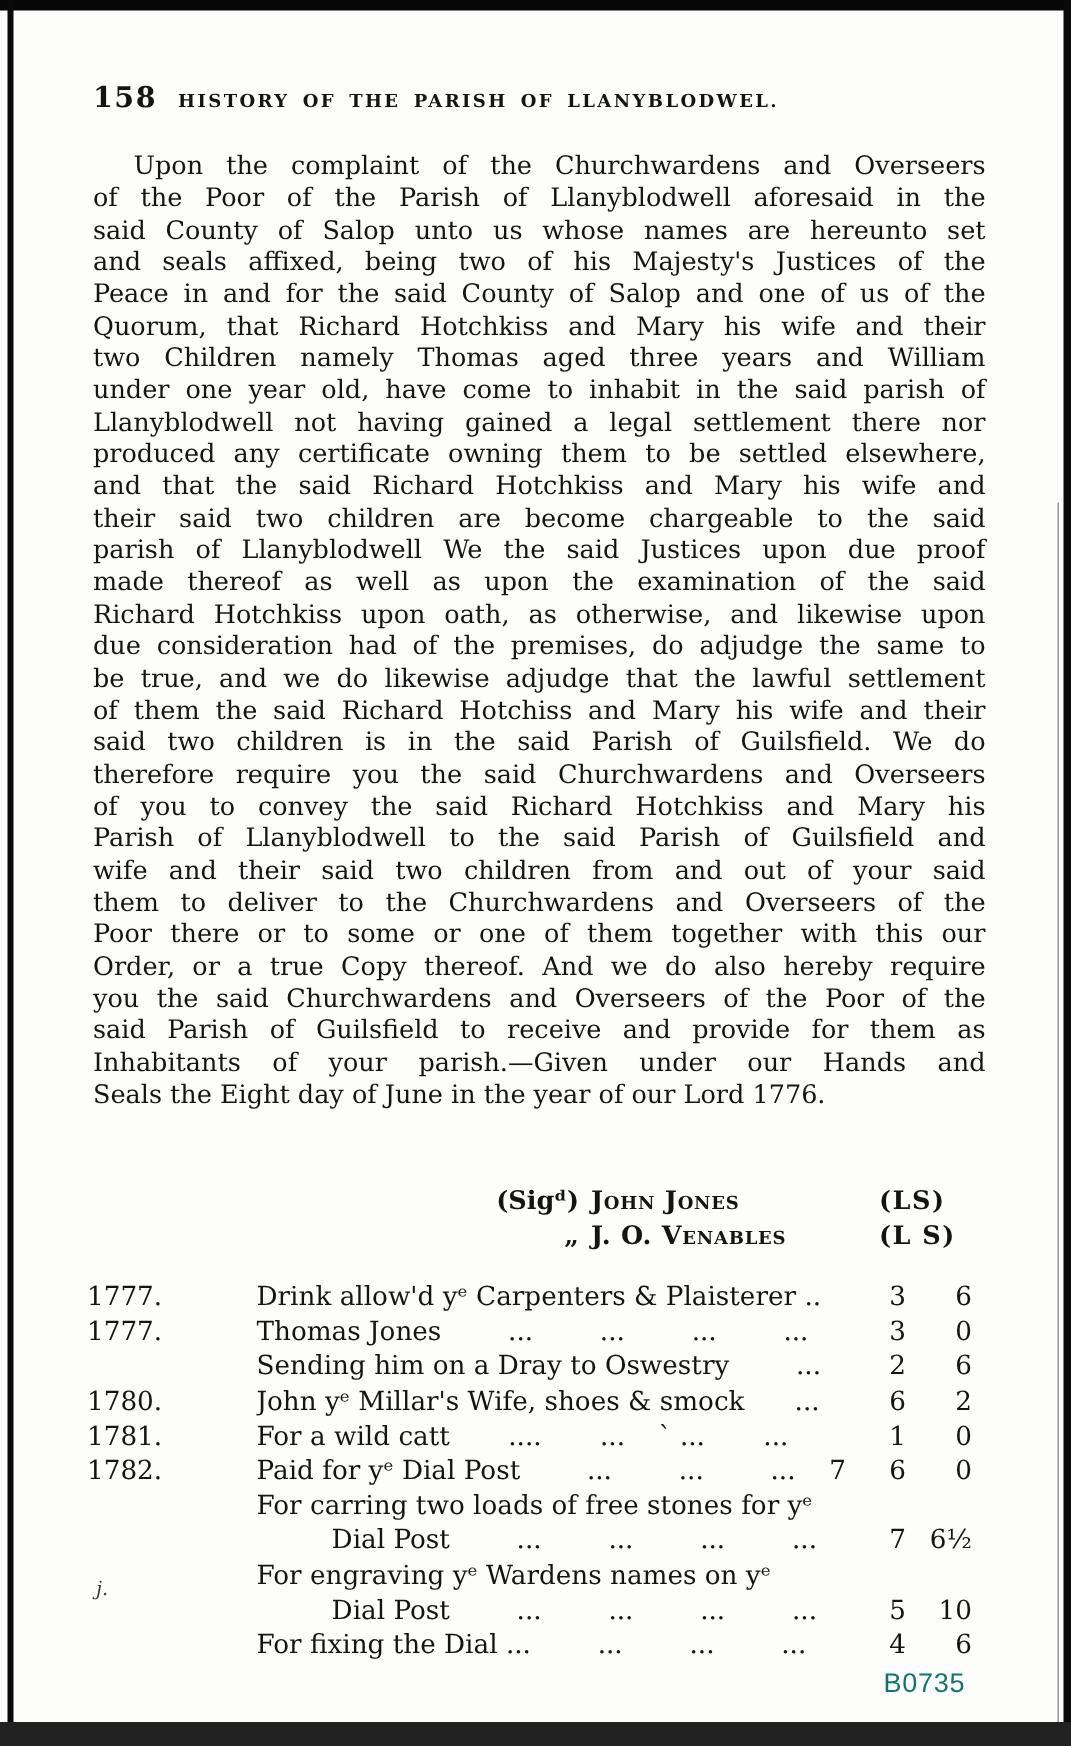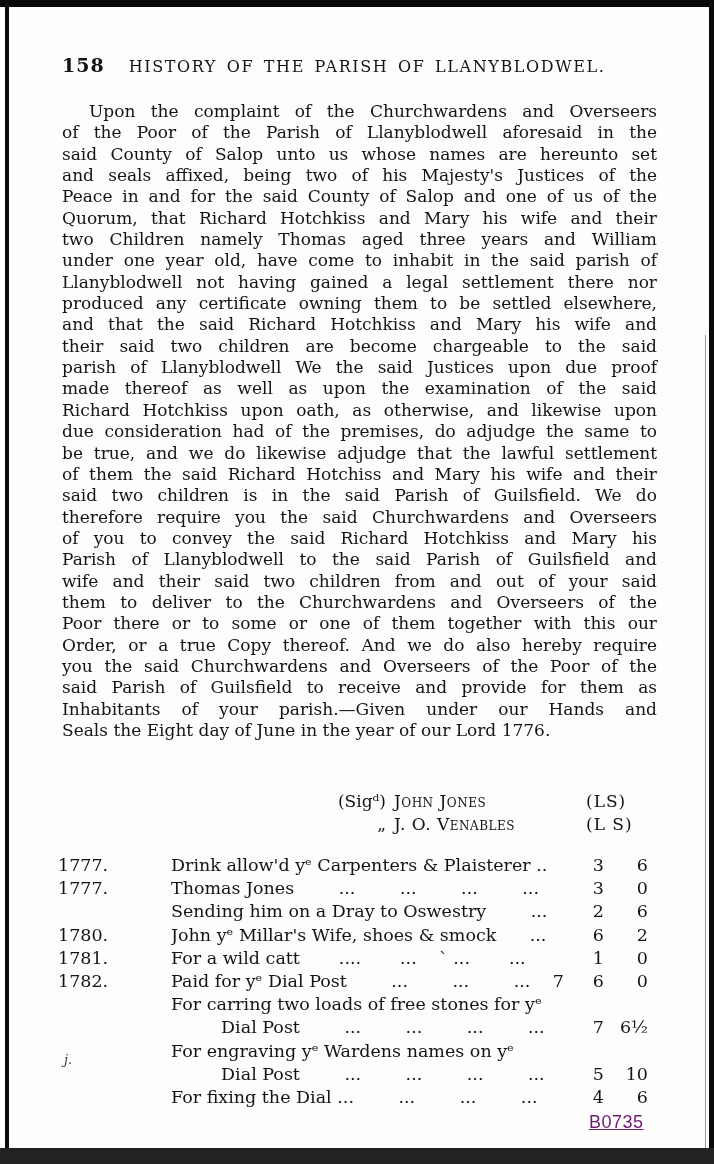--- a/index.html
+++ b/index.html
@@ -19,35 +19,35 @@
   .edge-right  { position: absolute; left: 709px; top: 0; width: 5px; height: 1164px; background: #0a0a0a; }
   .edge-inner-line { position: absolute; left: 705px; top: 335px; width: 1px; height: 818px; background: #9a9a96; }
 
   
   .header-row {
     position: absolute; left: 62px; top: 54px; width: 596px;
     display: flex; align-items: baseline;
   }
   .page-number { font-size: 19px; font-weight: bold; letter-spacing: 1px; }
   .running-title {
-    margin-left: 24px; font-size: 16px; font-weight: normal;
+    margin-left: 14px; font-size: 12px; font-weight: bold;
     letter-spacing: 1.6px; word-spacing: 3px; white-space: nowrap;
   }
 
   
   .legal-text {
     position: absolute; left: 62px; top: 101px; width: 595px;
     font-size: 17px; line-height: 21.35px; font-weight: 500;
   }
   .legal-text .jline { text-align: justify; text-align-last: justify; }
   .legal-text .jline:first-child { text-indent: 27px; }
   .legal-text .jline:last-child { text-align-last: left; }
 
   
-  .signature-block { position: absolute; left: 308px; top: 790px; width: 350px; font-size: 17px; }
+  .signature-block { position: absolute; left: 308px; top: 790px; width: 350px; font-size: 17px; font-weight: bold; }
   .sig-row { display: grid; grid-template-columns: 86px 192px 72px; line-height: 22.5px; }
   .sig-label { text-align: right; padding-right: 8px; }
   .sig-name { font-variant: small-caps; letter-spacing: 0.5px; }
   .sig-seal { font-variant: small-caps; letter-spacing: 1px; text-align: left; }
 
   
   .ledger { position: absolute; left: 58px; top: 854px; width: 598px; font-size: 17.5px; }
   .lrow { display: grid; grid-template-columns: 70px 1fr 24px 38px 48px; line-height: 23.2px; }
   .lyear { }
   .ldesc { white-space: pre; overflow: hidden; margin-left: 43px; }
@@ -55,21 +55,21 @@
   .lshil  { text-align: right; padding-right: 4px; }
   .lpence { text-align: right; padding-right: 8px; }
 
   .ink-mark {
     position: absolute; left: 64px; top: 1052px;
     font-size: 13px; font-style: italic; color: #3c3c3c;
   }
   .scan-id {
     position: absolute; left: 589px; top: 1112px;
     font-family: "Liberation Sans", sans-serif;
-    font-size: 18px; color: #701a75; letter-spacing: 0.5px; text-decoration: underline;
+    font-size: 18px; color: #0f766e; letter-spacing: 0.5px;
   }
 </style>
 </head>
 <body>
 
 <div class="scan">
 
   <div class="edge-top"></div>
   <div class="edge-left"></div>
   <div class="edge-right"></div>

